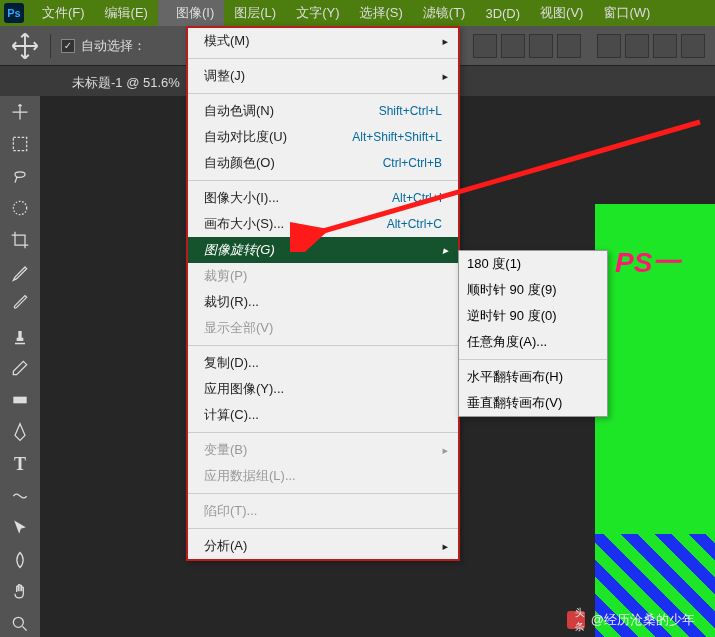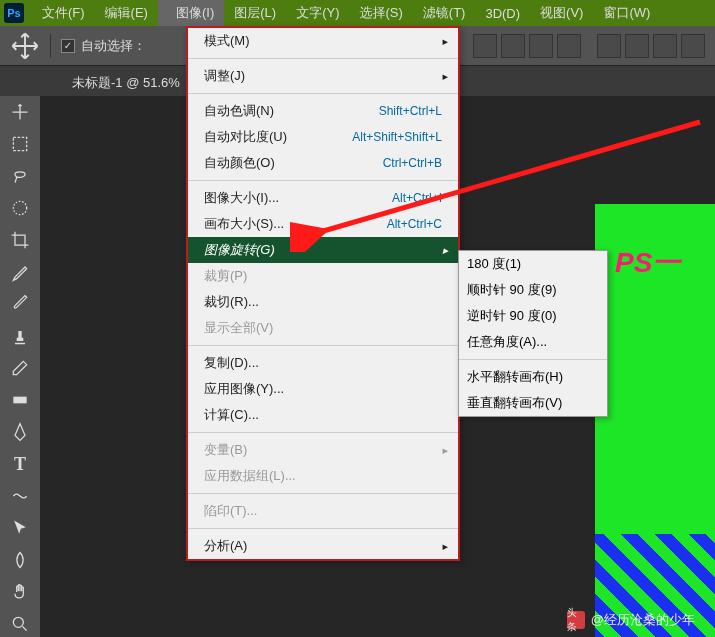--- a/index.html
+++ b/index.html
@@ -34,21 +34,21 @@
 .dd-row.highlight { background: #14532d; color: #fff; font-style: italic; }
 .dd-row .shortcut { margin-left: auto; color: #0369a1; font-size: 12px; }
 .dd-sep { height: 1px; background: #ccc; margin: 4px 0; }
 
 .submenu { position: absolute; left: 458px; top: 250px; width: 150px; background: #f0f0f0; border: 1px solid #999; box-shadow: 2px 2px 6px rgba(0,0,0,0.3); font-size: 13px; }
 .sm-row { height: 26px; display: flex; align-items: center; padding: 0 8px; }
 
 .red-arrow { position: absolute; left: 290px; top: 112px; pointer-events: none; }
 
 .watermark { position: absolute; bottom: 8px; right: 20px; color: #fff; font-size: 13px; display: flex; align-items: center; gap: 6px; opacity: 0.9; }
-.wm-logo { width: 18px; height: 18px; border-radius: 3px; background: #e64040; display: flex; align-items: center; justify-content: center; font-size: 10px; color: #fff; }
+.wm-logo { width: 18px; height: 18px; border-radius: 3px; background: #e64040; display: flex; align-items: center; justify-content: center; font-size: 10px; color: #fff; padding-left: 8px; }
 
 .align-group { display:flex; gap:4px; margin-left:auto; }
 .align-btn { width:24px; height:24px; background:#4a4a4a; border:1px solid #333; }
 </style>
 </head>
 <body>
 
 <div class="menubar">
   <div class="ps-logo">Ps</div>
   <div class="menu-item">文件(F)</div>

